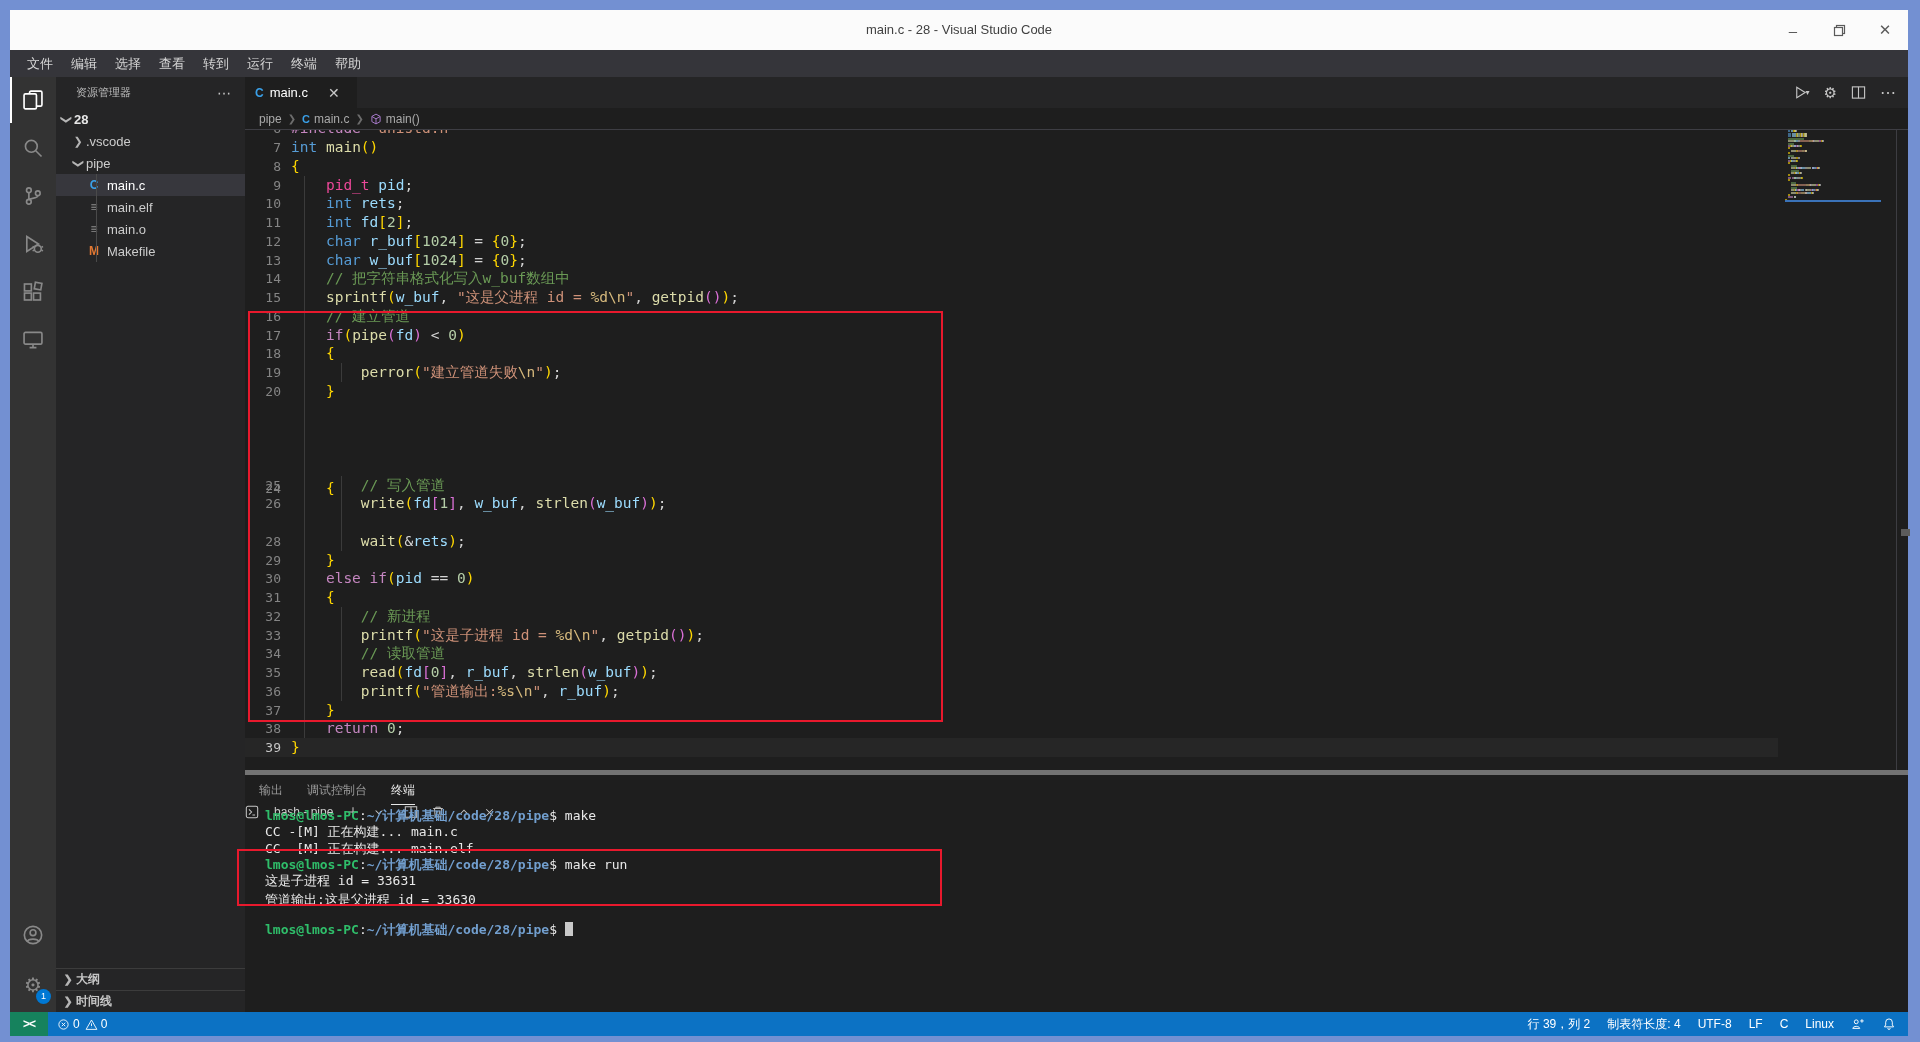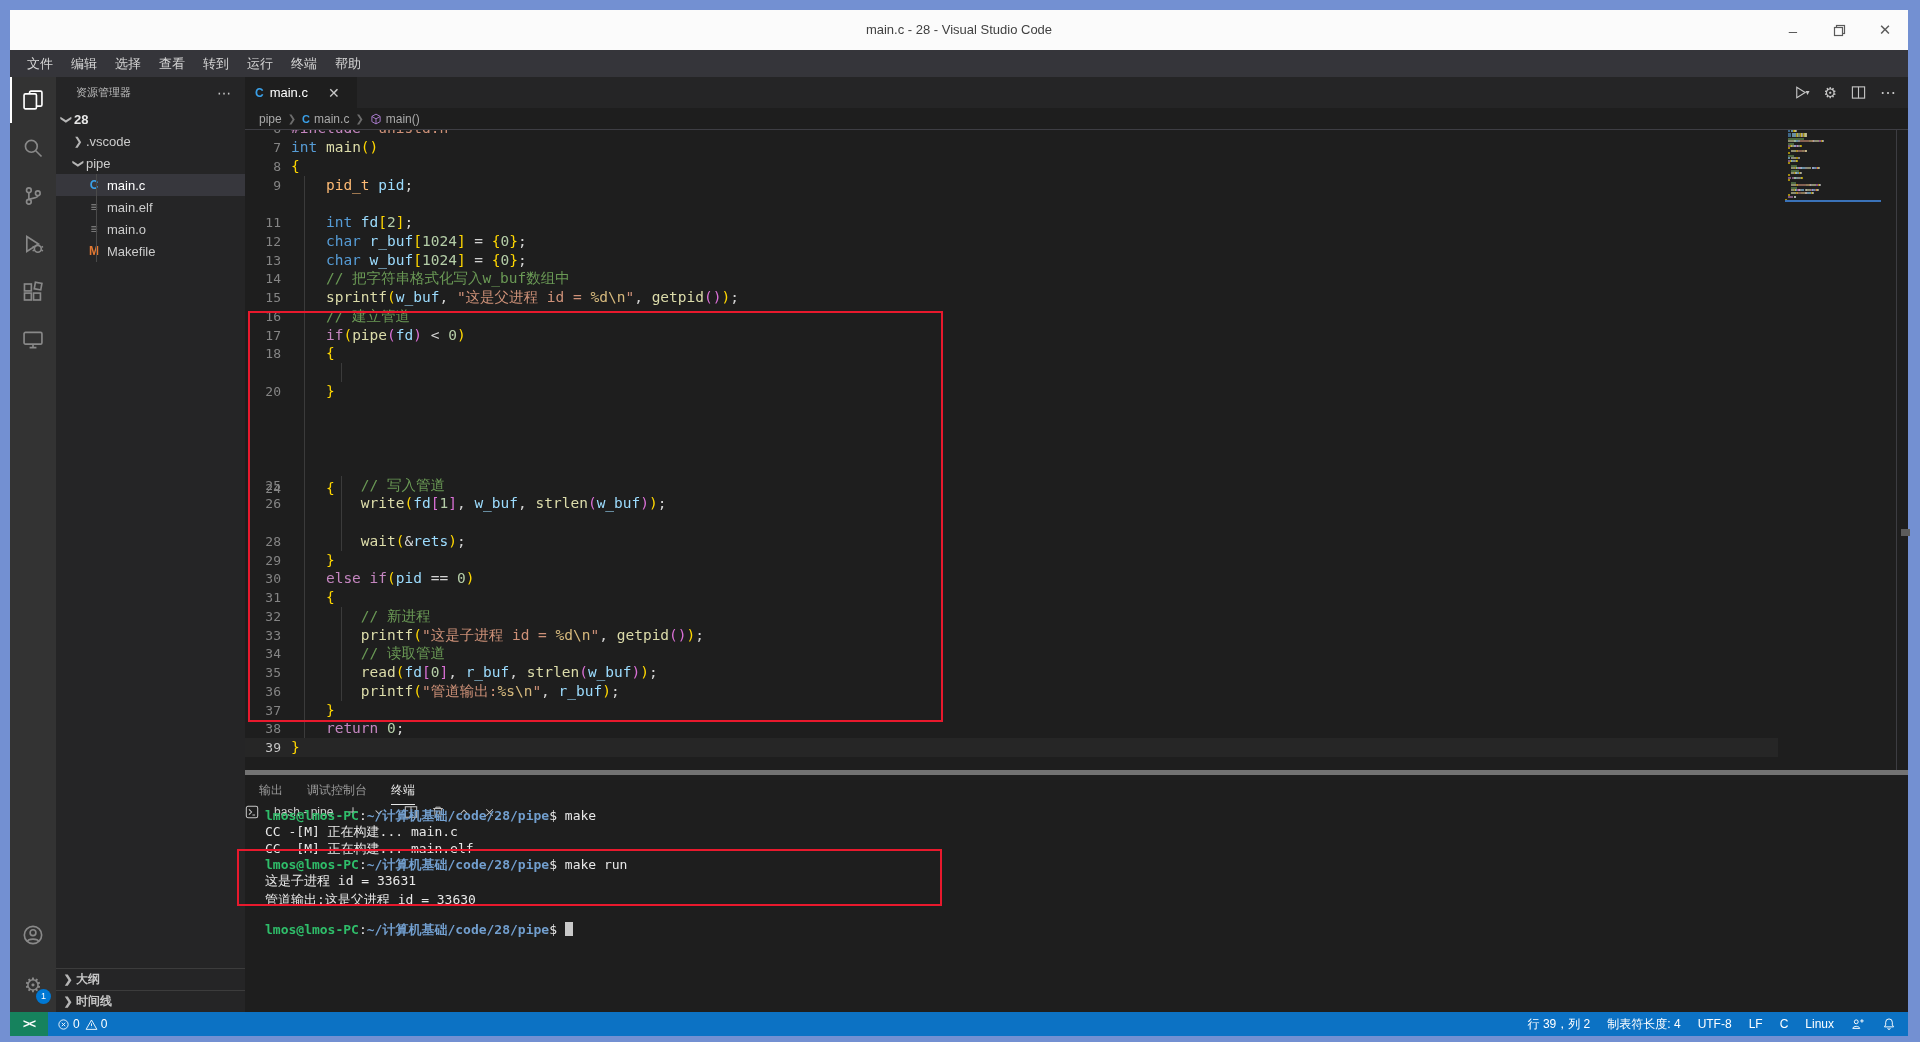--- a/index.html
+++ b/index.html
@@ -72,21 +72,21 @@
   .codearea { position:absolute; top:0; left:0; right:0; height:693px; overflow:hidden; z-index:1;
               font-family:"DejaVu Sans Mono","Liberation Mono",monospace; font-size:14.5px; }
   .cl { position:absolute; left:0; right:130px; height:19px; line-height:19px; white-space:pre; }
   .cl.current { background:rgba(150,150,150,0.07); }
   .cl .ln { position:absolute; left:0; width:36px; text-align:right; color:#858585; font-size:13px; }
   .cl.current .ln { color:#c6c6c6; }
   .cl .ct { position:absolute; left:46px; }
   .iguide { position:absolute; width:1px; background:#3b3b3b; }
 
   .tok-p{color:#d4d4d4}.tok-k{color:#569cd6}.tok-c{color:#c586c0}.tok-f{color:#dcdcaa}
-  .tok-t{color:#fdba74}.tok-v{color:#9cdcfe}.tok-n{color:#b5cea8}.tok-s{color:#ce9178}
+  .tok-t{color:#ec4899}.tok-v{color:#9cdcfe}.tok-n{color:#b5cea8}.tok-s{color:#ce9178}
   .tok-e{color:#d7ba7d}.tok-m{color:#6a9955}.tok-g1{color:#ffd700}.tok-g2{color:#da70d6}
 
   .minimap { position:absolute; left:1540px; top:41px; width:96px; height:90px; z-index:2; opacity:.9; }
   .mm-seg { position:absolute; height:2px; }
   .mm-cursorline { position:absolute; left:0; width:96px; height:2px; background:#3e7cc9; }
   .mm-edge { position:absolute; left:1651px; top:41px; height:652px; width:1px; background:#3d3d42; z-index:2; }
   .ov-mark { position:absolute; left:1656px; top:452px; width:9px; height:7px; background:#5c5c5c; z-index:2; }
 
   
   .panel { position:absolute; top:693px; left:0; right:0; bottom:0; background:#1e1e1e;
@@ -257,28 +257,30 @@
       <div class="editorcol">
         <div class="codearea" id="codearea">
           <div class="iguide" style="left:59px; top:98.6px; height:562.5px;"></div>
           <div class="iguide" style="left:96px; top:286.1px; height:18.75px;"></div>
           <div class="iguide" style="left:96px; top:398.6px; height:75px;"></div>
           <div class="iguide" style="left:96px; top:529.8px; height:93.75px;"></div>
         <div class="cl" style="top: 42.35px;"><span class="ln">6</span><span class="ct"><span class="tok-c">#include</span><span class="tok-p"> </span><span class="tok-s">"unistd.h"</span></span></div>
             <div class="cl" style="top: 61.1px;"><span class="ln">7</span><span class="ct"><span class="tok-k">int</span><span class="tok-p"> </span><span class="tok-f">main</span><span class="tok-g1">()</span></span></div>
             <div class="cl" style="top: 79.85px;"><span class="ln">8</span><span class="ct"><span class="tok-g1">{</span></span></div>
             <div class="cl" style="top: 98.6px;"><span class="ln">9</span><span class="ct"><span class="tok-p">    </span><span class="tok-t">pid_t</span><span class="tok-p"> </span><span class="tok-v">pid</span><span class="tok-p">;</span></span></div>
+            <div class="cl" style="top: 117.35px;"><span class="ln">10</span><span class="ct"><span class="tok-p">    </span><span class="tok-k">int</span><span class="tok-p"> </span><span class="tok-v">rets</span><span class="tok-p">;</span></span></div>
             <div class="cl" style="top: 136.1px;"><span class="ln">11</span><span class="ct"><span class="tok-p">    </span><span class="tok-k">int</span><span class="tok-p"> </span><span class="tok-v">fd</span><span class="tok-g1">[</span><span class="tok-n">2</span><span class="tok-g1">]</span><span class="tok-p">;</span></span></div>
             <div class="cl" style="top: 154.85px;"><span class="ln">12</span><span class="ct"><span class="tok-p">    </span><span class="tok-k">char</span><span class="tok-p"> </span><span class="tok-v">r_buf</span><span class="tok-g1">[</span><span class="tok-n">1024</span><span class="tok-g1">]</span><span class="tok-p"> = </span><span class="tok-g1">{</span><span class="tok-n">0</span><span class="tok-g1">}</span><span class="tok-p">;</span></span></div>
             <div class="cl" style="top: 173.6px;"><span class="ln">13</span><span class="ct"><span class="tok-p">    </span><span class="tok-k">char</span><span class="tok-p"> </span><span class="tok-v">w_buf</span><span class="tok-g1">[</span><span class="tok-n">1024</span><span class="tok-g1">]</span><span class="tok-p"> = </span><span class="tok-g1">{</span><span class="tok-n">0</span><span class="tok-g1">}</span><span class="tok-p">;</span></span></div>
             <div class="cl" style="top: 192.35px;"><span class="ln">14</span><span class="ct"><span class="tok-p">    </span><span class="tok-m">// 把字符串格式化写入w_buf数组中</span></span></div>
             <div class="cl" style="top: 211.1px;"><span class="ln">15</span><span class="ct"><span class="tok-p">    </span><span class="tok-f">sprintf</span><span class="tok-g1">(</span><span class="tok-v">w_buf</span><span class="tok-p">, </span><span class="tok-s">"这是父进程 id = </span><span class="tok-e">%d</span><span class="tok-e">\n</span><span class="tok-s">"</span><span class="tok-p">, </span><span class="tok-f">getpid</span><span class="tok-g2">()</span><span class="tok-g1">)</span><span class="tok-p">;</span></span></div>
             <div class="cl" style="top: 229.85px;"><span class="ln">16</span><span class="ct"><span class="tok-p">    </span><span class="tok-m">// 建立管道</span></span></div>
             <div class="cl" style="top: 248.6px;"><span class="ln">17</span><span class="ct"><span class="tok-p">    </span><span class="tok-c">if</span><span class="tok-g1">(</span><span class="tok-f">pipe</span><span class="tok-g2">(</span><span class="tok-v">fd</span><span class="tok-g2">)</span><span class="tok-p"> &lt; </span><span class="tok-n">0</span><span class="tok-g1">)</span></span></div>
             <div class="cl" style="top: 267.35px;"><span class="ln">18</span><span class="ct"><span class="tok-p">    </span><span class="tok-g1">{</span></span></div>
+            <div class="cl" style="top: 286.1px;"><span class="ln">19</span><span class="ct"><span class="tok-p">        </span><span class="tok-f">perror</span><span class="tok-g1">(</span><span class="tok-s">"建立管道失败</span><span class="tok-e">\n</span><span class="tok-s">"</span><span class="tok-g1">)</span><span class="tok-p">;</span></span></div>
             <div class="cl" style="top: 304.85px;"><span class="ln">20</span><span class="ct"><span class="tok-p">    </span><span class="tok-g1">}</span></span></div>
             <div class="cl" style="top: 402px;"><span class="ln">24</span><span class="ct"><span class="tok-p">    </span><span class="tok-g1">{</span></span></div>
             <div class="cl" style="top: 398.6px;"><span class="ln">25</span><span class="ct"><span class="tok-p">        </span><span class="tok-m">// 写入管道</span></span></div>
             <div class="cl" style="top: 417.35px;"><span class="ln">26</span><span class="ct"><span class="tok-p">        </span><span class="tok-f">write</span><span class="tok-g1">(</span><span class="tok-v">fd</span><span class="tok-g2">[</span><span class="tok-n">1</span><span class="tok-g2">]</span><span class="tok-p">, </span><span class="tok-v">w_buf</span><span class="tok-p">, </span><span class="tok-f">strlen</span><span class="tok-g2">(</span><span class="tok-v">w_buf</span><span class="tok-g2">)</span><span class="tok-g1">)</span><span class="tok-p">;</span></span></div>
             <div class="cl" style="top: 454.85px;"><span class="ln">28</span><span class="ct"><span class="tok-p">        </span><span class="tok-f">wait</span><span class="tok-g1">(</span><span class="tok-p">&amp;</span><span class="tok-v">rets</span><span class="tok-g1">)</span><span class="tok-p">;</span></span></div>
             <div class="cl" style="top: 473.6px;"><span class="ln">29</span><span class="ct"><span class="tok-p">    </span><span class="tok-g1">}</span></span></div>
             <div class="cl" style="top: 492.35px;"><span class="ln">30</span><span class="ct"><span class="tok-p">    </span><span class="tok-c">else</span><span class="tok-p"> </span><span class="tok-c">if</span><span class="tok-g1">(</span><span class="tok-v">pid</span><span class="tok-p"> == </span><span class="tok-n">0</span><span class="tok-g1">)</span></span></div>
             <div class="cl" style="top: 511.1px;"><span class="ln">31</span><span class="ct"><span class="tok-p">    </span><span class="tok-g1">{</span></span></div>
             <div class="cl" style="top: 529.85px;"><span class="ln">32</span><span class="ct"><span class="tok-p">        </span><span class="tok-m">// 新进程</span></span></div>
             <div class="cl" style="top: 548.6px;"><span class="ln">33</span><span class="ct"><span class="tok-p">        </span><span class="tok-f">printf</span><span class="tok-g1">(</span><span class="tok-s">"这是子进程 id = </span><span class="tok-e">%d</span><span class="tok-e">\n</span><span class="tok-s">"</span><span class="tok-p">, </span><span class="tok-f">getpid</span><span class="tok-g2">()</span><span class="tok-g1">)</span><span class="tok-p">;</span></span></div>

